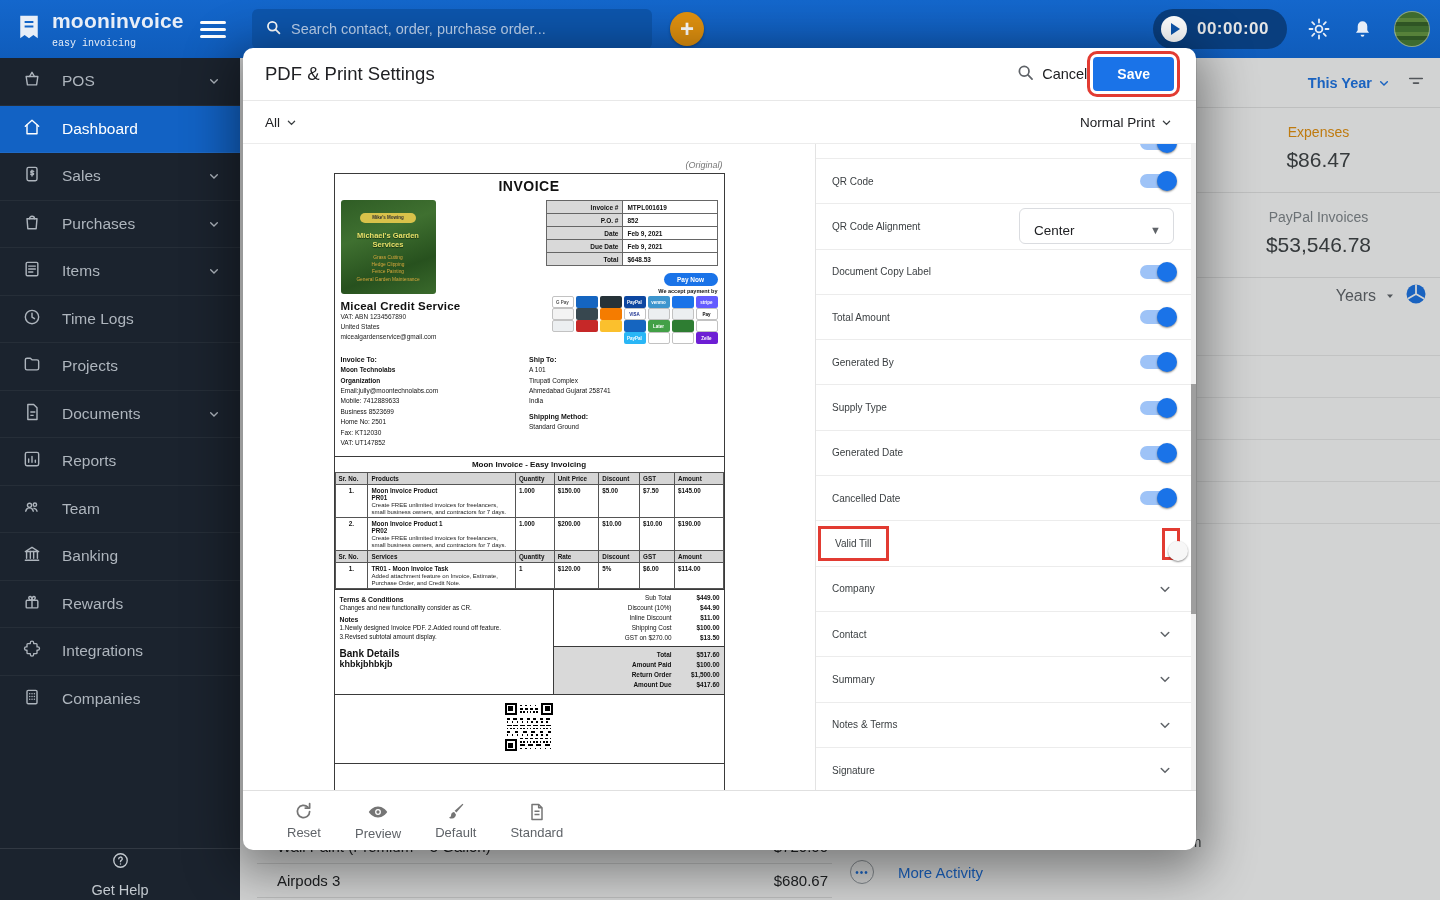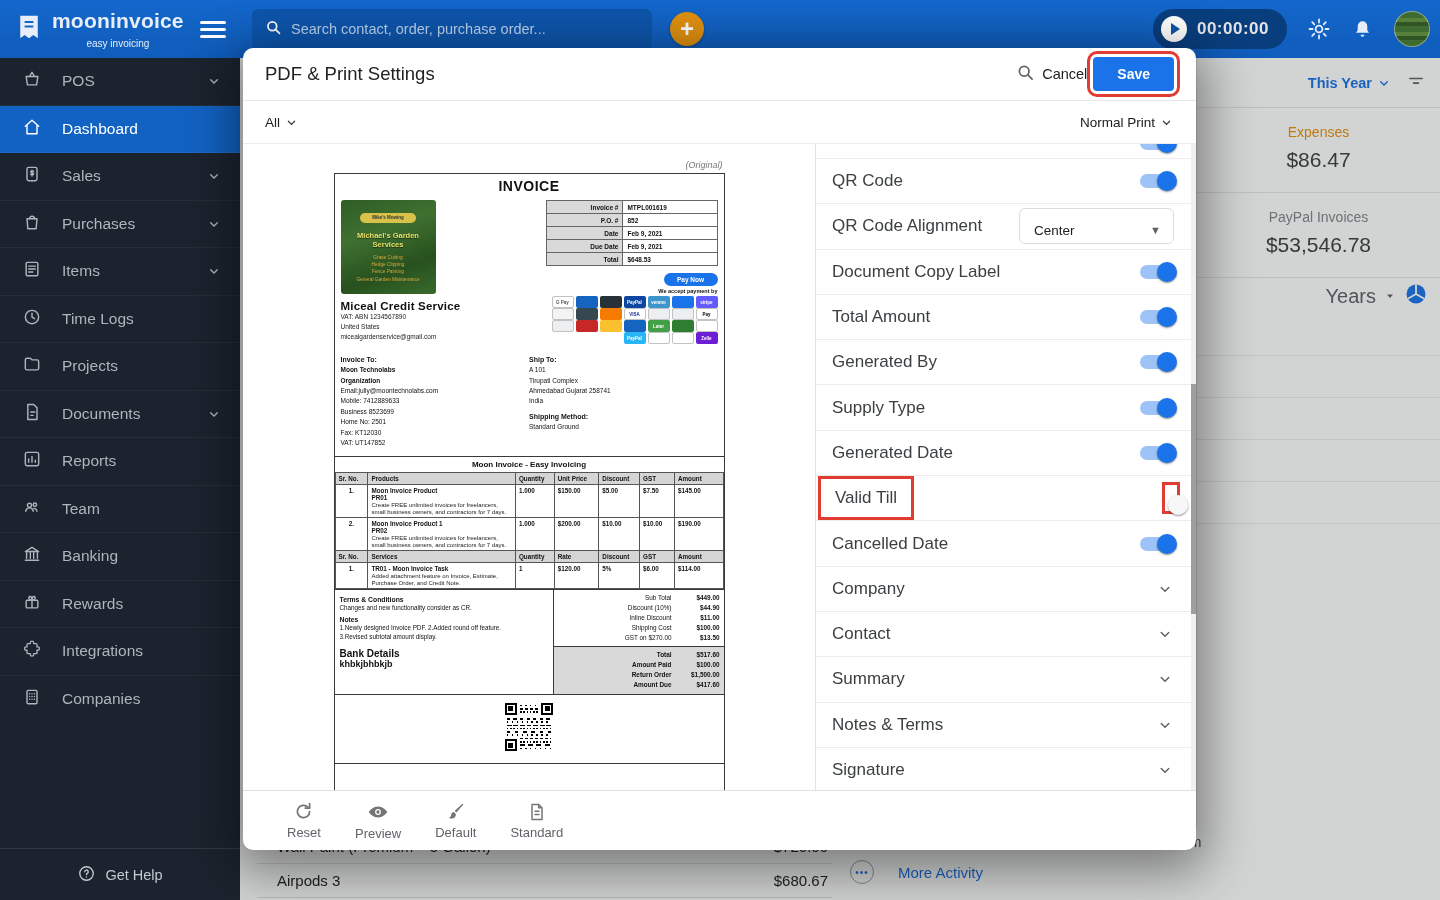--- a/index.html
+++ b/index.html
@@ -5,21 +5,21 @@
   * { margin:0; padding:0; box-sizing:border-box; }
   html,body { width:1440px; height:900px; overflow:hidden; background:#fff;
     font-family:"Liberation Sans", sans-serif; }
 
   
   .topbar { position:absolute; left:0; top:0; width:1440px; height:58px;
     background:linear-gradient(#1467cc,#0f5cbb); z-index:20; display:flex; align-items:center; }
   .brand-area { width:240px; display:flex; align-items:center; padding-left:14px; gap:8px; }
   .brand-text { color:#e8eef7; line-height:1; }
   .brand-text .bn { font-size:21px; font-weight:bold; letter-spacing:.2px; }
-  .brand-text .bt { font-size:10px; text-align:center; margin-top:8px; font-family:Liberation Sans, sans-serif; }
+  .brand-text .bt { font-size:10px; text-align:left; margin-top:8px; font-family:Liberation Mono, monospace; }
   .hamburger { margin-left:8px; width:26px; cursor:pointer; }
   .hamburger div { height:3px; background:#fff; border-radius:2px; margin:4px 0; }
   .search-pill { margin-left:12px; width:400px; height:40px; background:#0d55ac; border-radius:6px;
     display:flex; align-items:center; padding:0 12px; gap:8px; }
   .search-pill input { background:transparent; border:none; outline:none; color:#dbe7f7;
     font-size:14.5px; width:100%; font-family:inherit; }
   .search-pill input::placeholder { color:#bcd2ee; }
   .add-btn { margin-left:18px; width:34px; height:34px; border-radius:50%; background:#e0910f;
     color:#fff; font-size:24px; display:flex; align-items:center; justify-content:center;
     font-weight:bold; cursor:pointer; box-shadow:0 1px 3px rgba(0,0,0,.3); }
@@ -38,35 +38,35 @@
   .sidebar { position:absolute; left:0; top:58px; width:240px; bottom:0; background:#1b232e;
     z-index:20; color:#aeb5bd; display:flex; flex-direction:column; }
   .side-item { height:47.5px; display:flex; align-items:center; padding:0 18px 0 22px; gap:20px;
     font-size:15.5px; border-bottom:1px solid rgba(255,255,255,.05); cursor:pointer; }
   .side-item .lbl { flex:1; }
   .side-item svg { flex:0 0 auto; }
   .side-item.active { background:#1262c4; color:#fff; }
   .side-item.noline { border-bottom:none; }
   .side-spacer { flex:1; }
   .side-help { border-top:1px solid rgba(255,255,255,.1); height:52px; display:flex; align-items:center;
-    justify-content:center; gap:9px; font-size:14.5px; color:#c3c9cf; cursor:pointer; }
+    justify-content:center; gap:9px; font-size:14.5px; color:#c3c9cf; cursor:pointer;flex-direction:column; }
 
   
   .content { position:absolute; left:240px; top:58px; right:0; bottom:0; background:#fff; z-index:1; }
   .rpanel { position:absolute; right:0; top:0; width:244px; bottom:0; border-left:1px solid #e4e4e4; background:#fff; }
   .rp-head { height:50px; display:flex; align-items:center; justify-content:flex-end; gap:14px;
     padding:0 14px; border-bottom:1px solid #e7e7e7; }
   .rp-period { color:#1a73e8; font-weight:bold; font-size:14.5px; display:flex; align-items:center; gap:4px; cursor:pointer; }
   .rp-card { text-align:center; padding:16px 0 20px; border-bottom:1px solid #e7e7e7; }
   .rp-card .cl { font-size:14px; }
   .rp-card .cl.orange { color:#e8910c; }
   .rp-card .cl.gray { color:#80868b; }
   .rp-card .cv { font-size:21px; color:#3c4043; margin-top:8px; }
   .rp-years { height:36px; display:flex; align-items:center; justify-content:flex-end; gap:8px;
-    padding:0 12px; font-size:20px; color:#5f6368; cursor:pointer; }
+    padding:0 12px; font-size:16px; color:#5f6368; cursor:pointer; }
   .rp-row { height:42px; border-bottom:1px solid #ececec; }
 
   .bottom-list { position:absolute; left:17px; bottom:0; width:592px; height:70px; background:#fff;
     border-right:1px solid #e0e0e0; }
   .bl-row { height:34px; display:flex; align-items:center; justify-content:space-between;
     padding:0 20px; font-size:15px; color:#202124; border-bottom:1px solid #e2e2e2; }
   .activity { position:absolute; left:592px; bottom:0; right:0; height:70px; background:#fff; }
   .act-date { position:absolute; left:78px; top:4px; font-size:14px; color:#3c4043; }
   .act-more { position:absolute; left:18px; top:30px; display:flex; align-items:center; gap:24px; }
   .ellipsis-circle { width:24px; height:24px; border-radius:50%; border:1.5px solid #9aa0a6;
@@ -90,21 +90,21 @@
   .m-filter { height:43px; flex:0 0 auto; border-top:1px solid #e8e8e8; display:flex; align-items:center;
     justify-content:space-between; padding:0 22px; font-size:13.5px; color:#202124; }
   .m-filter .f { display:flex; align-items:center; gap:4px; cursor:pointer; }
   .m-body { flex:1; display:flex; min-height:0; border-top:1px solid #ececec; }
   .preview-panel { flex:1; overflow:hidden; padding-top:14px; }
   .settings-col { width:381px; flex:0 0 auto; border-left:1px solid #e3e3e3; overflow:hidden; position:relative; }
   .set-row { height:45.3px; display:flex; align-items:center; justify-content:space-between;
     padding:0 22px 0 16px; border-bottom:1px solid #ececec; cursor:pointer; }
   .set-row.partial { height:15px; justify-content:flex-end; }
   .set-row.partial .sw { margin-top:-16px; }
-  .set-label { font-size:17px; color:#3c4043; }
+  .set-label { font-size:10px; color:#3c4043; }
   .sw { width:34px; height:14px; border-radius:7px; position:relative; flex:0 0 auto; }
   .sw .knob { width:20px; height:20px; border-radius:50%; position:absolute; top:-3px;
     box-shadow:0 1px 2px rgba(0,0,0,.45); }
   .sw.on { background:#9ec3f7; }
   .sw.on .knob { background:#1a73e8; right:-3px; }
   .sw.off { background:#ababab; }
   .sw.off .knob { background:#f7f7f7; left:-3px; }
   .hl-label { border:3px solid #e23b32; padding:9px 14px; margin-left:-14px; background:transparent; }
   .hl-sw { border:3px solid #e23b32; padding:13px 6px; margin:-13px -6px; }
   .select-box { width:155px; height:36px; border:1px solid #dadce0; border-radius:6px; display:flex;
@@ -766,30 +766,30 @@
             <span class="knob"></span>
           </span>
       </div>
       <div class="set-row">
         <span class="set-label">Generated Date</span>
         <span class="sw on">
             <span class="knob"></span>
           </span>
       </div>
       <div class="set-row">
+        <span class="set-label">Cancelled Date</span>
+        <span class="sw on">
+            <span class="knob"></span>
+          </span>
+      </div>
+      <div class="set-row">
         <span class="set-label hl-label">Valid Till</span>
         <span class="hl-sw">
           <span class="sw off"><span class="knob"></span></span>
         </span>
-      </div>
-      <div class="set-row">
-        <span class="set-label">Cancelled Date</span>
-        <span class="sw on">
-            <span class="knob"></span>
-          </span>
       </div>
       <div class="set-row">
         <span class="set-label">Company</span>
         <span class="set-chev">
             <svg width="18" height="18" viewBox="0 0 24 24" fill="none" stroke="currentColor" stroke-width="2" stroke-linecap="round">
               <path d="M7 10l5 5 5-5"></path>
             </svg>
           </span>
       </div>
       <div class="set-row">

